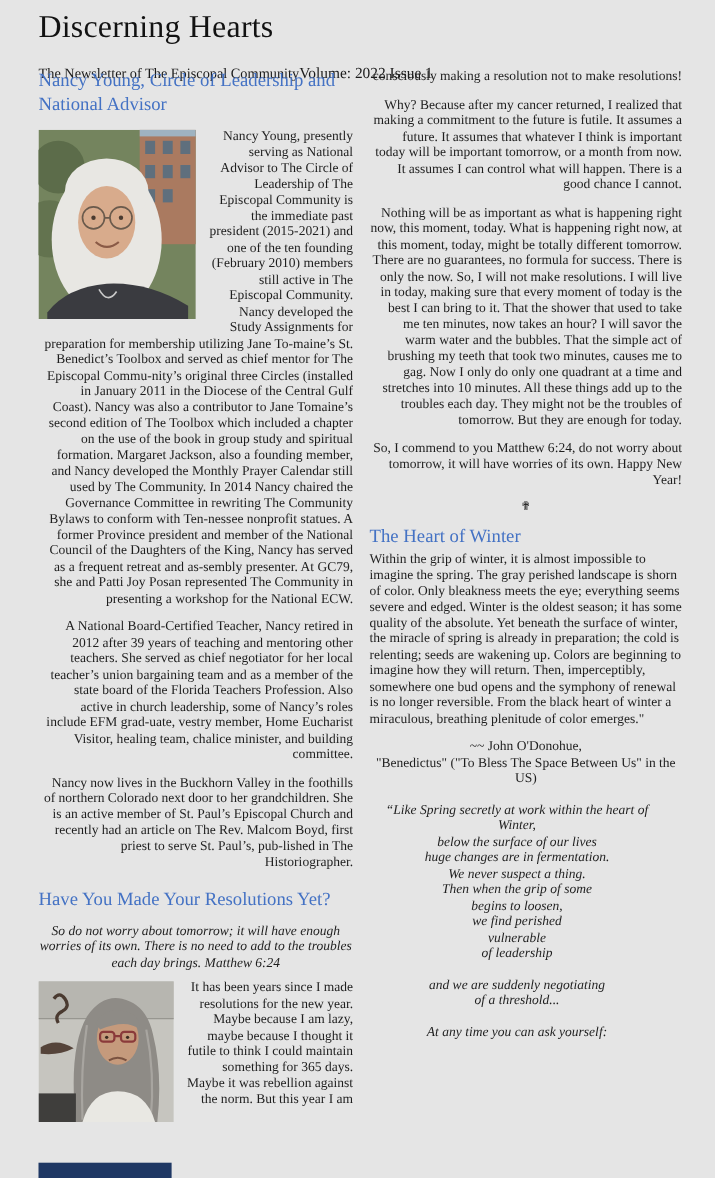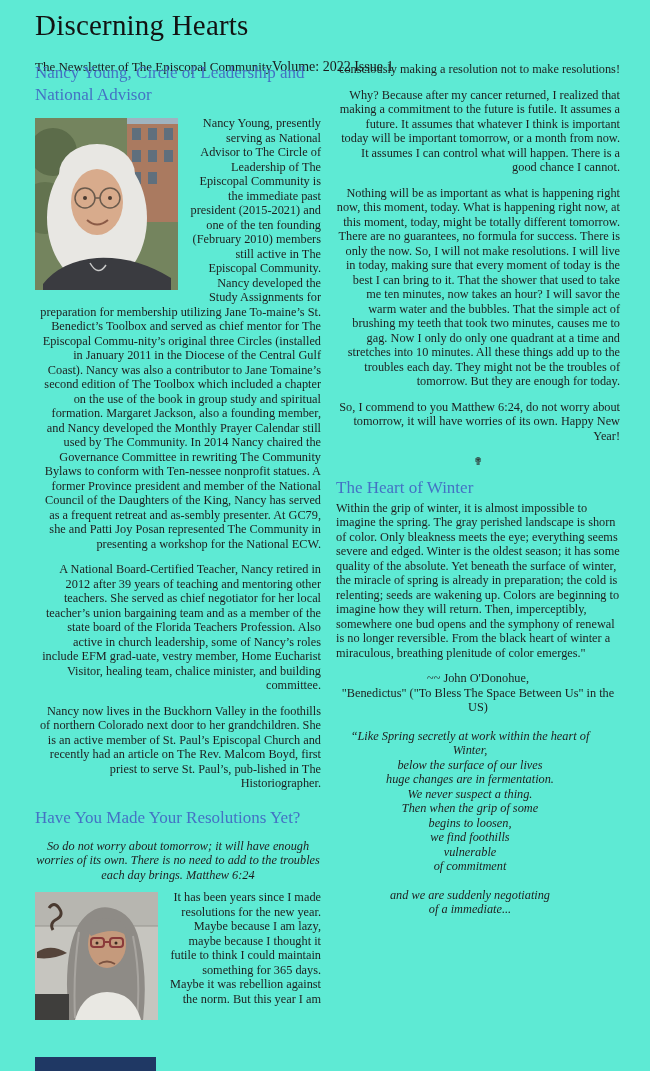--- a/index.html
+++ b/index.html
@@ -1,18 +1,18 @@
 <!DOCTYPE html>
 <html><head>
 <meta charset="utf-8">
 <style>
   html,body{margin:0;padding:0;background:#ffffff;}
   .page{
     position:relative;width:650px;height:1071px;overflow:hidden;
-    background:#5eead4;font-family:"Liberation Serif",serif;color:#1e1e1e;
+    background:#e5e5e5;font-family:"Liberation Serif",serif;color:#1e1e1e;
   }
   
   .masthead{position:absolute;left:35px;top:10px;width:585px;}
   .masthead h1{
     margin:0;font-size:29px;font-weight:500;color:#121212;letter-spacing:.2px;line-height:1.1;
   }
   .mast-subrow{display:flex;justify-content:flex-start;align-items:baseline;margin-top:17px;}
   .mast-sub{font-size:13px;color:#1a1a1a;}
   .volume{font-size:14px;color:#1a1a1a;margin-right:42px;}
   
@@ -138,25 +138,28 @@
     </div>
 
     <div class="poem">
       <div class="stanza">
         <div class="poem-line">“Like Spring secretly at work within the heart of Winter,</div>
         <div class="poem-line">below the surface of our lives</div>
         <div class="poem-line">huge changes are in fermentation.</div>
         <div class="poem-line">We never suspect a thing.</div>
         <div class="poem-line">Then when the grip of some</div>
         <div class="poem-line">begins to loosen,</div>
-        <div class="poem-line">we find foothills</div>
+        <div class="poem-line">we find perished</div>
         <div class="poem-line">vulnerable</div>
-        <div class="poem-line">of commitment</div>
+        <div class="poem-line">of leadership</div>
       </div>
       <div class="stanza">
         <div class="poem-line">and we are suddenly negotiating</div>
-        <div class="poem-line">of a immediate...</div>
+        <div class="poem-line">of a threshold...</div>
+      </div>
+      <div class="stanza">
+        <div class="poem-line">At any time you can ask yourself:</div>
       </div>
     </div>
   </section>
 
   <div class="footer-fragment"></div>
 </div>
 
 </body></html>

